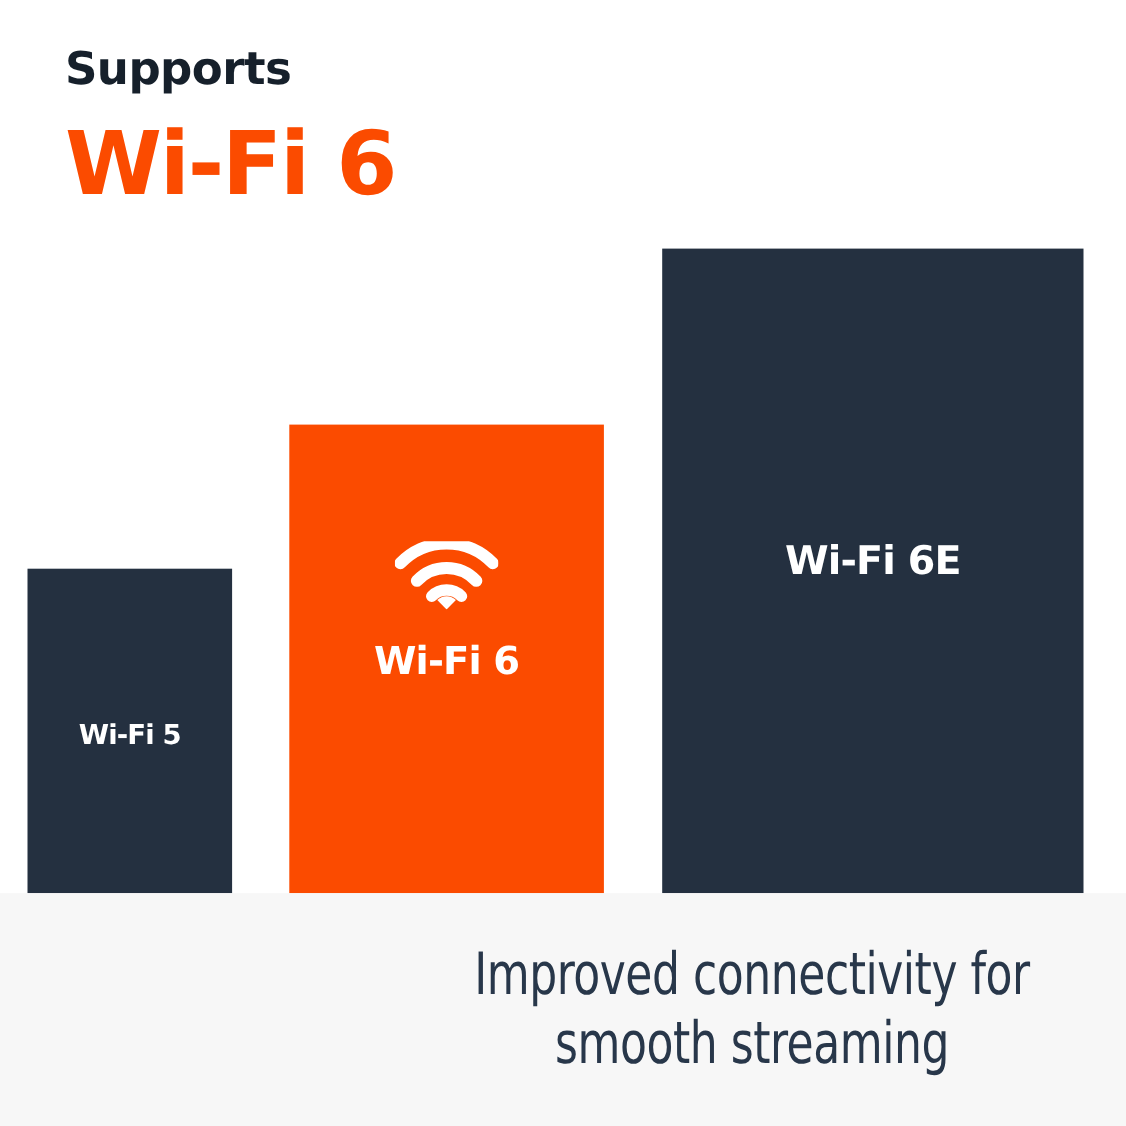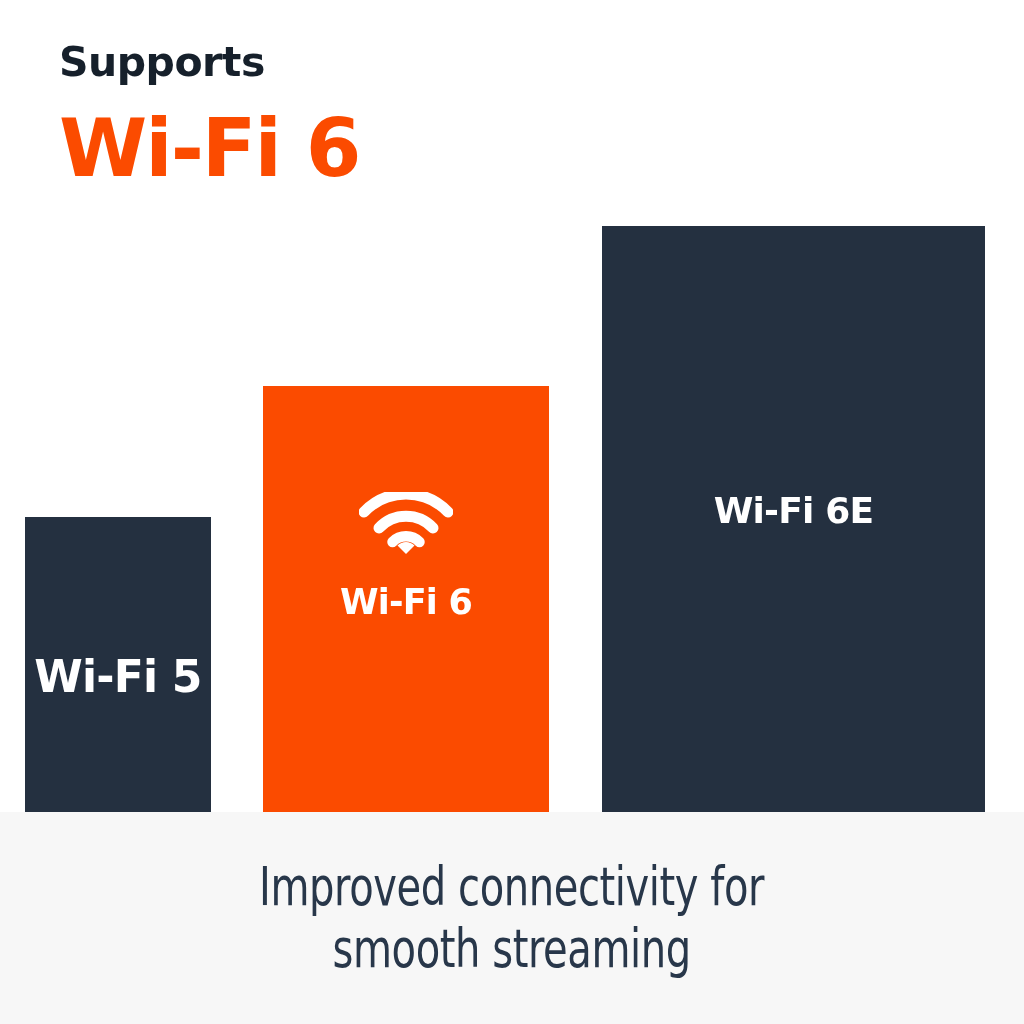--- a/index.html
+++ b/index.html
@@ -94,21 +94,21 @@
     right: 0;
     text-align: center;
     color: #FFFFFF;
     font-family: "DejaVu Sans", "Liberation Sans", sans-serif;
     font-weight: 700;
     line-height: 1.0;
     letter-spacing: -0.8px;
     white-space: nowrap;
   }
   .bar-1 .bar-label {
-    font-size: 44px;
+    font-size: 25px;
     top: 138px;
   }
   .bar-2 .bar-label {
     font-size: 35px;
     top: 199px;
   }
   .bar-3 .bar-label {
     font-size: 36px;
     top: 267px;
   }
@@ -131,21 +131,21 @@
   
   .footer {
     position: absolute;
     left: 0;
     top: 812px;
     width: 1024px;
     height: 212px;
     background: #F7F7F7;
     display: flex;
     align-items: center;
-    justify-content: center;
+    justify-content: flex-end;
   }
   .footer-caption {
     margin: 0;
     padding: 0 40px;
     text-align: center;
     color: #28374A;
     font-family: "Liberation Sans Narrow", "DejaVu Sans Condensed", "Liberation Sans", sans-serif;
     font-size: 53px;
     font-weight: 400;
     line-height: 1.17;

